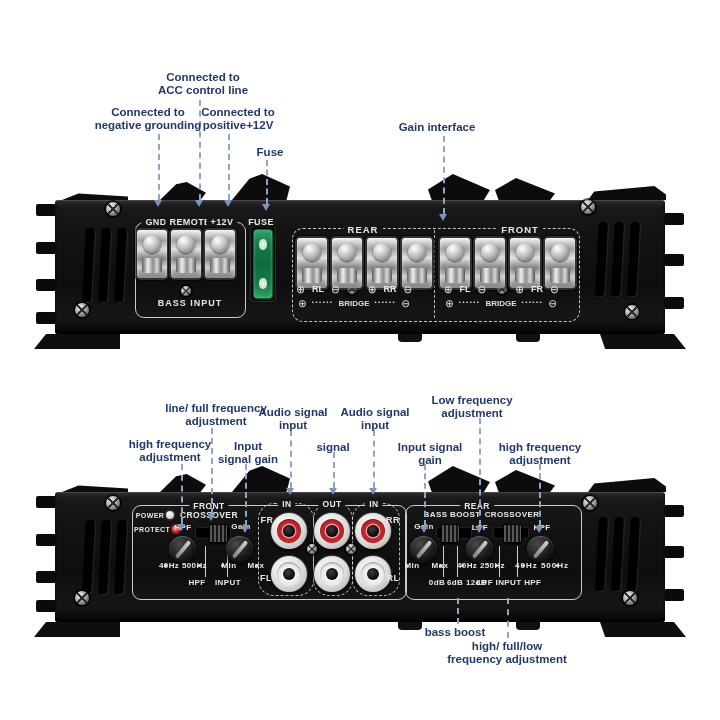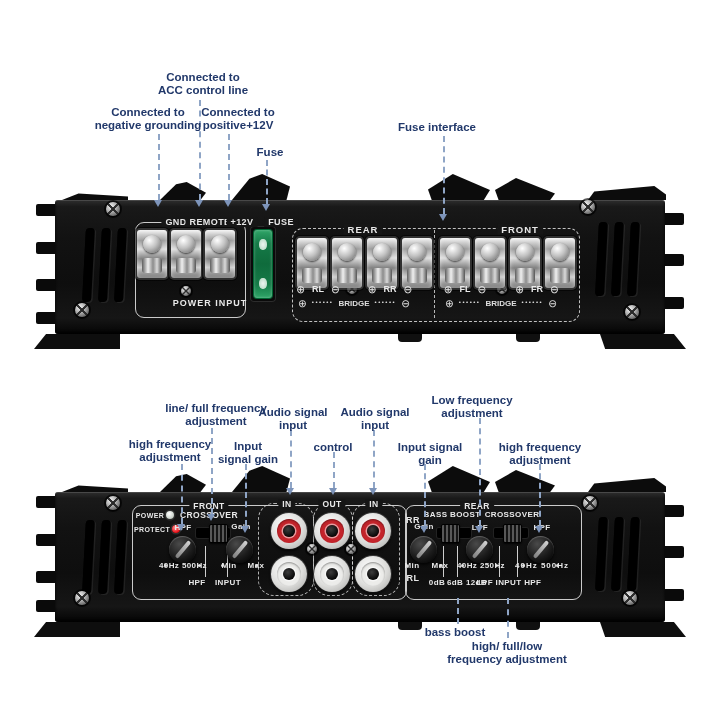--- a/index.html
+++ b/index.html
@@ -37,21 +37,21 @@
     box-shadow:0 0 0 2px rgba(0,0,0,.65),0 1px 2px rgba(0,0,0,.8);}
   .screw.sm{width:10px;height:10px;}
   
   .panelbox{position:absolute;border:1.5px solid rgba(235,235,235,.85);border-radius:9px;z-index:3;}
   .dashbox{position:absolute;border:1.5px dashed rgba(225,225,225,.85);border-radius:11px;z-index:3;}
   .rcabox{position:absolute;border:1.5px dashed rgba(222,222,222,.8);border-radius:16px;z-index:4;}
   .vdash{position:absolute;width:0;border-left:1.5px dashed rgba(225,225,225,.8);z-index:3;}
   .ptext{position:absolute;color:#e8e8e8;font-weight:700;letter-spacing:.4px;
          transform:translateX(-50%);white-space:nowrap;z-index:6;}
   .ob{background:#161616;padding:0 4px;transform:translate(-50%,-50%);}
-  .t95{font-size:9.5px;} .t9{font-size:9px;margin-left:20px;} .t85{font-size:8.5px;} .t8{font-size:8px;} .t7{font-size:7px;}
+  .t95{font-size:9.5px;} .t9{font-size:9px;} .t85{font-size:8.5px;} .t8{font-size:8px;} .t7{font-size:7px;}
   .chrow{position:absolute;display:flex;gap:7px;align-items:center;color:#eaeaea;font-weight:700;
          font-size:9px;transform:translateX(-50%);z-index:6;}
   .pm{font-size:10.5px;font-weight:400;}
   .bridgerow{position:absolute;display:flex;gap:5px;align-items:center;color:#dedede;font-weight:700;
          font-size:8px;transform:translateX(-50%);z-index:6;}
   .dots{font-size:6px;letter-spacing:1.5px;position:relative;top:-1px;}
   
   .term{position:absolute;width:30px;border-radius:3px;z-index:5;
     background:linear-gradient(180deg,#f2f2f2,#9d9d9d 22%,#e0e0e0 40%,#808080 60%,#cfcfcf 78%,#6f6f6f);
     box-shadow:0 0 0 2px rgba(130,130,130,.35),0 0 0 3px rgba(0,0,0,.6),inset 0 0 4px rgba(255,255,255,.5);}
@@ -131,21 +131,21 @@
 
   <div class="panelbox" style="left:135px;top:222px;width:109px;height:94px;"></div>
   <div class="ptext t9 ob" style="left:156px;top:222px;">GND</div>
   <div class="ptext t9 ob" style="left:190px;top:222px;">REMOTE</div>
   <div class="ptext t9 ob" style="left:222px;top:222px;">+12V</div>
   <div class="ptext t9 ob" style="left:261px;top:222px;">FUSE</div>
   <div class="term" style="left:137px;top:230px;height:48px;"></div>
   <div class="term" style="left:171px;top:230px;height:48px;"></div>
   <div class="term" style="left:205px;top:230px;height:48px;"></div>
   <div class="screw sm" style="left:181px;top:286px;"></div>
-  <div class="ptext t9" style="left:190px;top:298px;letter-spacing:1px;">POWER INPUT</div>
+  <div class="ptext t9" style="left:190px;top:298px;letter-spacing:1px;">BASS INPUT</div>
 
   <div class="fuse-holder" style="left:250px;top:226px;width:26px;height:76px;"></div>
   <div class="fuse" style="left:254px;top:230px;width:18px;height:68px;">
     <span class="win" style="top:9px;"></span>
     <span class="win" style="bottom:9px;"></span>
   </div>
 
   <div class="dashbox" style="left:292px;top:228px;width:286px;height:92px;"></div>
   <div class="vdash" style="left:434px;top:230px;height:88px;"></div>
   <div class="ptext t95 ob" style="left:363px;top:229px;letter-spacing:1px;">REAR</div>
@@ -196,21 +196,21 @@
   </div>
 </div>
 
 <div class="callout" style="left:138px;top:71px;width:130px;">Connected to
 ACC control line</div>
 <div class="callout" style="left:80px;top:106px;width:136px;">Connected to
 negative grounding</div>
 <div class="callout" style="left:175px;top:106px;width:126px;">Connected to
 positive+12V</div>
 <div class="callout" style="left:240px;top:146px;width:60px;">Fuse</div>
-<div class="callout" style="left:377px;top:121px;width:120px;">Fuse interface</div>
+<div class="callout" style="left:377px;top:121px;width:120px;">Gain interface</div>
 <div class="dline" style="left:199px;top:100px;height:100px;"></div>
 <div class="arr" style="left:195px;top:200px;"></div>
 <div class="dline" style="left:158px;top:134px;height:66px;"></div>
 <div class="arr" style="left:154px;top:200px;"></div>
 <div class="dline" style="left:228px;top:134px;height:66px;"></div>
 <div class="arr" style="left:224px;top:200px;"></div>
 <div class="dline" style="left:266px;top:160px;height:44px;"></div>
 <div class="arr" style="left:262px;top:204px;"></div>
 <div class="dline" style="left:443px;top:136px;height:78px;"></div>
 <div class="arr" style="left:439px;top:214px;"></div>
@@ -327,21 +327,21 @@
 </div>
 
 <div class="callout" style="left:115px;top:438px;width:110px;">high frequency
 adjustment</div>
 <div class="callout" style="left:146px;top:402px;width:140px;">line/ full frequency
 adjustment</div>
 <div class="callout" style="left:213px;top:440px;width:70px;">Input
 signal gain</div>
 <div class="callout" style="left:248px;top:406px;width:90px;">Audio signal
 input</div>
-<div class="callout" style="left:303px;top:441px;width:60px;">control</div>
+<div class="callout" style="left:303px;top:441px;width:60px;">signal</div>
 <div class="callout" style="left:330px;top:406px;width:90px;">Audio signal
 input</div>
 <div class="callout" style="left:385px;top:441px;width:90px;">Input signal
 gain</div>
 <div class="callout" style="left:417px;top:394px;width:110px;">Low frequency
 adjustment</div>
 <div class="callout" style="left:485px;top:441px;width:110px;">high frequency
 adjustment</div>
 <div class="dline" style="left:181px;top:464px;height:60px;"></div>
 <div class="arr" style="left:177px;top:524px;"></div>

